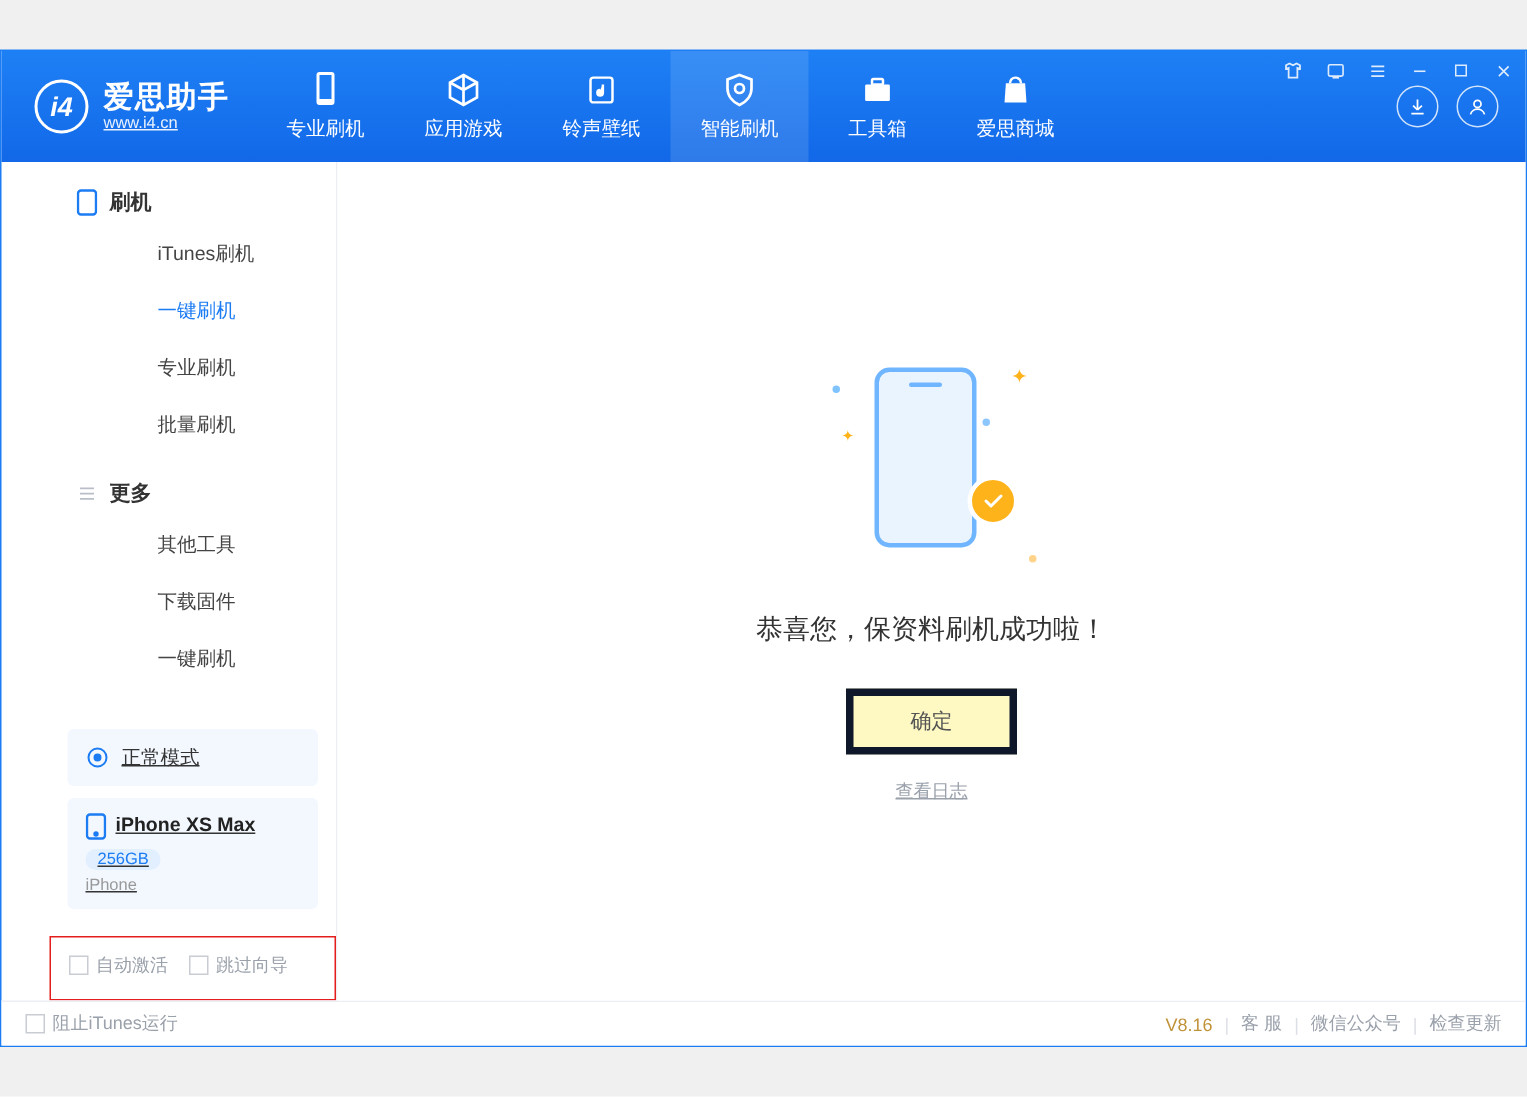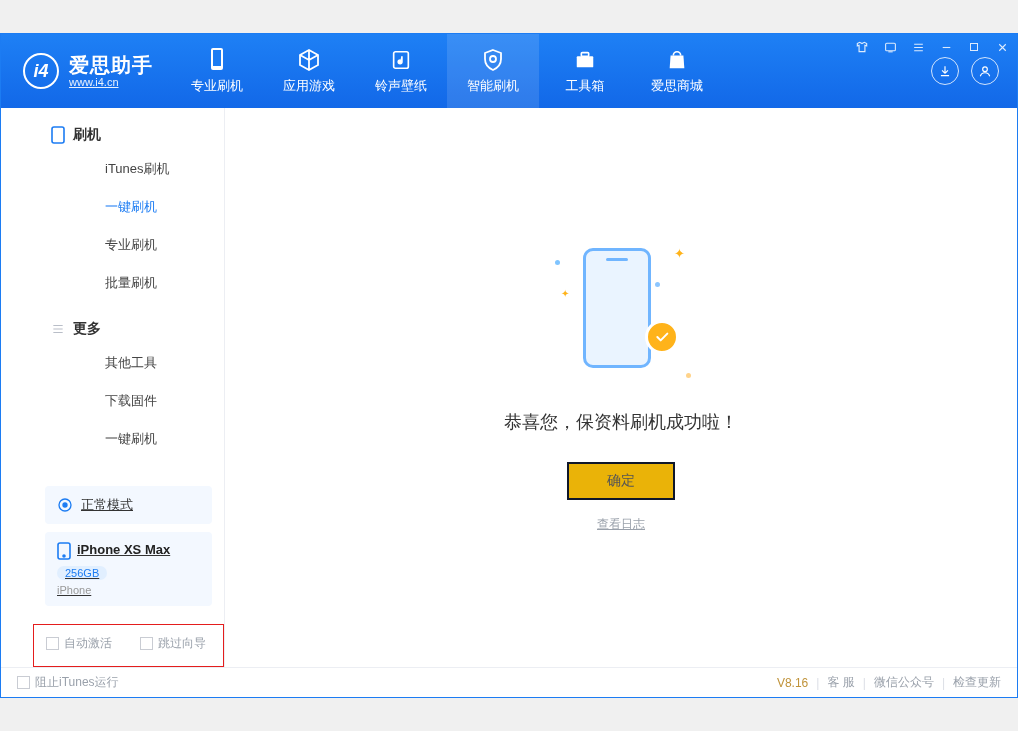--- a/index.html
+++ b/index.html
@@ -24,37 +24,37 @@
 .side-group { padding: 18px 0 0 0; }
 .side-heading { display: flex; align-items: center; gap: 8px; padding: 0 18px 6px 18px; color: #333; font-size: 14px; font-weight: 600; }
 .side-item { padding: 10px 18px 10px 72px; font-size: 13px; color: #444; cursor: pointer; }
 .side-item.active { color: #1c7cf3; font-family: Liberation Serif, serif; }
 .device-panel { margin-top: auto; padding: 10px 12px; }
 .mode-card, .device-card { background: #f3f8ff; border-radius: 4px; padding: 10px 12px; margin-bottom: 8px; display: flex; align-items: center; gap: 8px; font-size: 13px; color: #333; text-decoration: underline; }
 .device-card { flex-direction: column; align-items: flex-start; gap: 4px; }
 .device-card .dname { font-weight: 600; color: #222; display: flex; align-items: flex-start; gap: 6px; }
 .storage-chip { display: inline-block; background: #e1efff; color: #1c7cf3; border-radius: 10px; font-size: 11px; padding: 1px 8px; margin-top: 2px; }
 .dtype { font-size: 11px; color: #999; }
-.checkbox-row { display: flex; gap: 28px; padding: 10px 12px 14px 12px; border: 1px solid #e41d1d; }
+.checkbox-row { display: flex; gap: 14px; padding: 10px 12px 14px 12px; border: 1px solid #e41d1d; }
 .chk { display: flex; align-items: center; gap: 5px; font-size: 12px; color: #9aa1ab; cursor: pointer; }
 .chk .box { width: 13px; height: 13px; border: 1px solid #c9ccd3; background: #fff; }
 .main { flex: 1; display: flex; flex-direction: column; align-items: center; justify-content: center; position: relative; background: #fff; }
 .success-illustration { position: relative; width: 120px; height: 140px; margin-bottom: 28px; }
 .phone { position: absolute; left: 22px; top: 6px; width: 68px; height: 120px; border: 3px solid #70b5ff; border-radius: 10px; background: #eaf4ff; }
 .phone::before { content: ""; position: absolute; top: 7px; left: 50%; transform: translateX(-50%); width: 22px; height: 3px; background: #70b5ff; border-radius: 2px; }
 .check-badge { position: absolute; right: 2px; bottom: 28px; width: 34px; height: 34px; background: #ffb31a; border-radius: 50%; display: flex; align-items: center; justify-content: center; border: 3px solid #fff; }
 .sparkle { position: absolute; color: #ffb31a; font-size: 10px; }
 .sparkle.s1 { left: 0; top: 46px; }
 .sparkle.s2 { right: -4px; top: 4px; font-size: 13px; }
 .dot { position: absolute; width: 5px; height: 5px; border-radius: 50%; }
 .dot.d1 { background: #7fc4ff; left: -6px; top: 18px; }
 .dot.d2 { background: #ffd38a; right: -10px; bottom: 4px; }
 .dot.d3 { background: #8cc6ff; left: 94px; top: 40px; }
 .success-message { font-size: 18px; color: #333; margin-bottom: 28px; }
-.btn-confirm { padding: 8px 38px; border: 2px solid #0f172a; background: #eab308; font-size: 14px; color: #555; cursor: pointer; margin-bottom: 16px; }
+.btn-confirm { padding: 8px 38px; border: 5px solid #0f172a; background: #fef9c3; font-size: 14px; color: #555; cursor: pointer; margin-bottom: 16px; }
 .view-log { color: #9aa1ab; font-size: 12px; text-decoration: underline; cursor: pointer; }
 .statusbar { height: 30px; border-top: 1px solid #eceef3; display: flex; align-items: center; padding: 0 16px; font-size: 12px; color: #9aa1ab; background: #fff; }
 .statusbar .chk { color: #9aa1ab; }
 .status-right { margin-left: auto; display: flex; align-items: center; gap: 8px; }
 .status-right .sep { color: #dcdfe6; }
 .status-link { cursor: pointer; }
 .version { color: #c0933a; }
 svg { display: block; }
 </style>
 </head>

